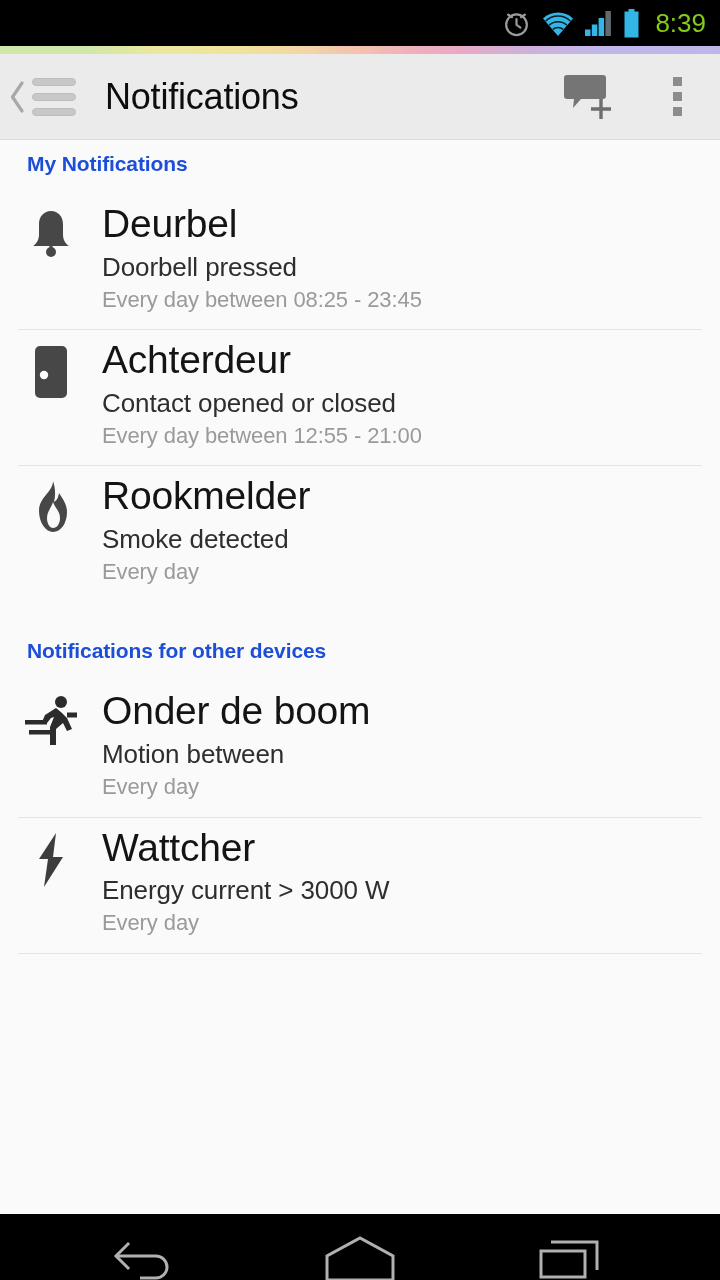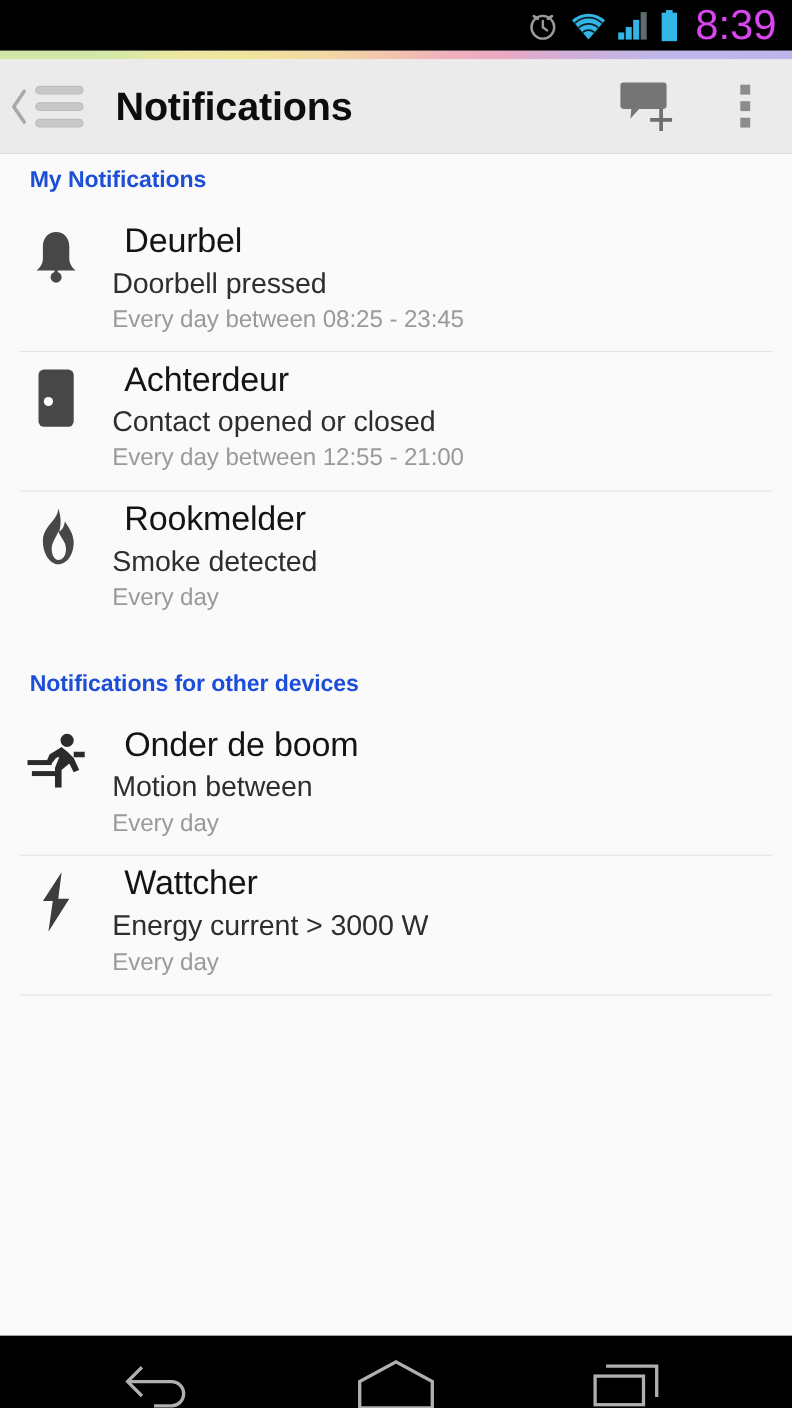--- a/index.html
+++ b/index.html
@@ -30,22 +30,22 @@
     justify-content: flex-end;
     padding-right: 14px;
     box-sizing: border-box;
   }
   .status-icons {
     display: flex;
     align-items: center;
     gap: 9px;
   }
   .status-clock {
-    color: #d946ef;
-    font-size: 38px;
+    color: #84cc16;
+    font-size: 26px;
     letter-spacing: 0px;
     line-height: 1;
     margin-left: 6px;
     font-weight: 400;
   }
   .ic-alarm { display:block; }
   .ic-wifi  { display:block; }
   .ic-signal{ display:block; }
   .ic-batt  { display:block; }
 
@@ -104,21 +104,21 @@
     background: #c8c8c8;
     border: 1px solid #bdbdbd;
     box-sizing: border-box;
   }
   .ab-title {
     flex: 1;
     font-size: 36px;
     color: #0d0d0d;
     padding-left: 27px;
     letter-spacing: -0.2px;
-    font-weight: 700;
+    font-weight: 400;
   }
   .ab-actions {
     display: flex;
     align-items: center;
     height: 100%;
   }
   .ab-btn {
     width: 86px;
     height: 86px;
     display: flex;
@@ -167,26 +167,25 @@
     min-width: 102px;
     display: flex;
     justify-content: center;
     padding-top: 8px;
   }
   .row-body {
     flex: 1;
     padding-right: 20px;
   }
   .row-title {
-    font-size: 31px;
+    font-size: 39px;
     color: #141414;
     line-height: 1.22;
     margin-bottom: 2px;
     letter-spacing: -0.2px;
-    margin-left: 11px;
   }
   .row-sub {
     font-size: 26px;
     color: #2e2e2e;
     line-height: 1.32;
     letter-spacing: -0.1px;
   }
   .row-meta {
     font-size: 22px;
     color: #9a9a9a;

